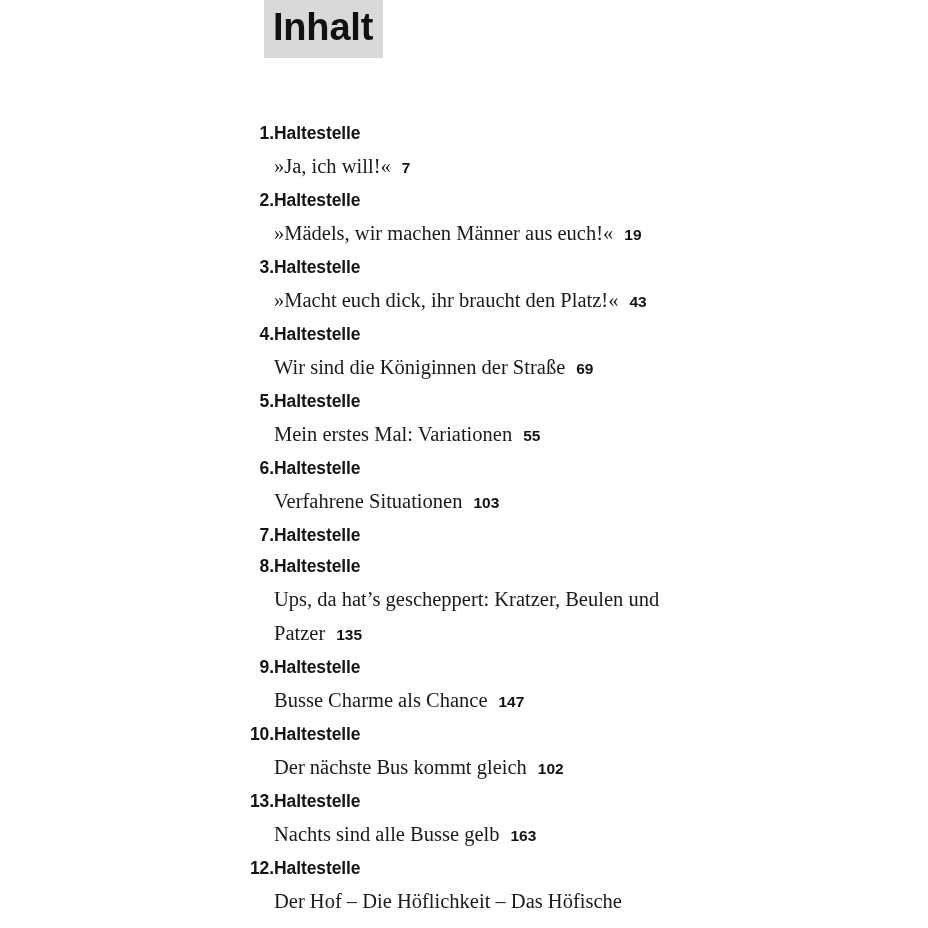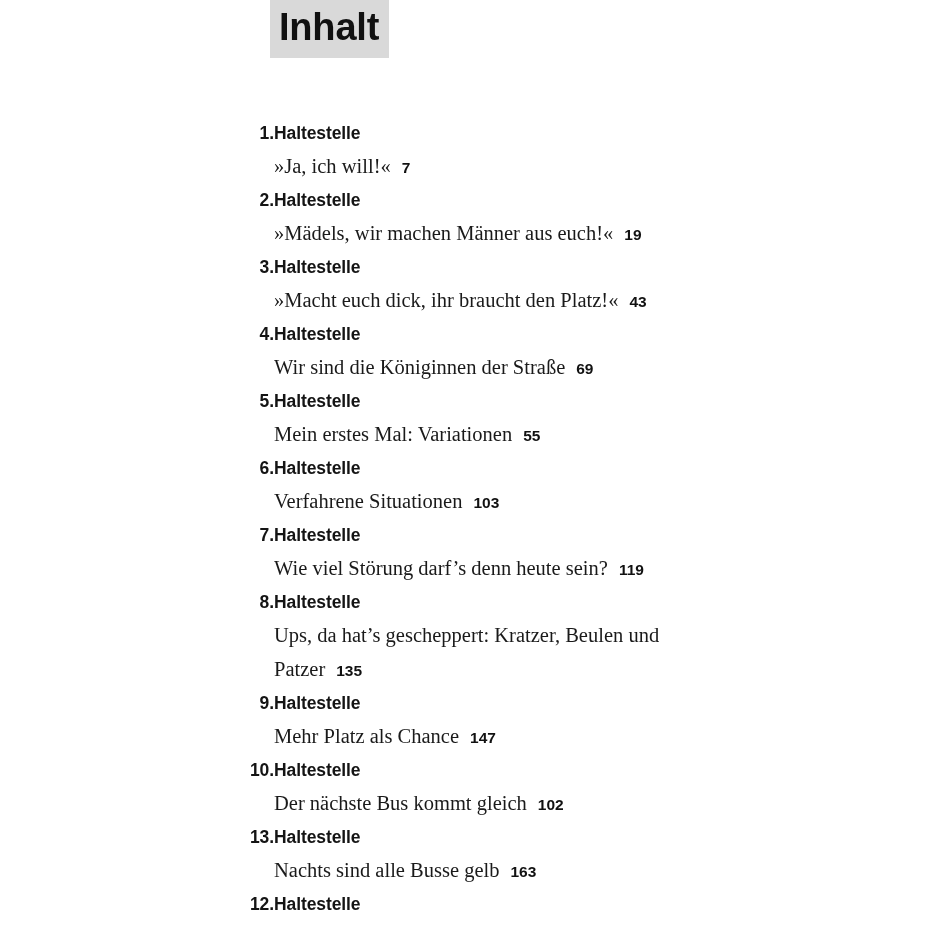--- a/index.html
+++ b/index.html
@@ -18,21 +18,21 @@
   .page {
     position: relative;
     width: 928px;
     height: 928px;
     background: #ffffff;
   }
 
   
   .title-wrap {
     position: absolute;
-    left: 270px;
+    left: 264px;
     top: 0px;
   }
   .title-box {
     display: inline-block;
     background: #d9d9d9;
     padding: 6px 10px 9px 9px;
     line-height: 1;
   }
   .title-text {
     font-family: "Liberation Sans", sans-serif;
@@ -148,35 +148,34 @@
           <span class="entry-num">6.</span>
           <span class="entry-head-label">Haltestelle</span>
         </div>
         <div class="entry-sub"><span class="sub-text">Verfahrene Situationen</span><span class="sub-page">103</span></div>
       </div>
       <div class="entry">
         <div class="entry-head">
           <span class="entry-num">7.</span>
           <span class="entry-head-label">Haltestelle</span>
         </div>
-        <div class="entry-sub"><span class="sub-text">Wie viel Störung darf’s denn heute sein?</span><span class="sub-page">119</span></div>
       </div>
       <div class="entry">
         <div class="entry-head">
           <span class="entry-num">8.</span>
           <span class="entry-head-label">Haltestelle</span>
         </div>
         <div class="entry-sub"><span class="sub-text">Ups, da hat’s gescheppert: Kratzer, Beulen und Patzer</span><span class="sub-page">135</span></div>
       </div>
       <div class="entry">
         <div class="entry-head">
           <span class="entry-num">9.</span>
           <span class="entry-head-label">Haltestelle</span>
         </div>
-        <div class="entry-sub"><span class="sub-text">Mehr Platz als Chance</span><span class="sub-page">147</span></div>
+        <div class="entry-sub"><span class="sub-text">Busse Charme als Chance</span><span class="sub-page">147</span></div>
       </div>
       <div class="entry">
         <div class="entry-head">
           <span class="entry-num">10.</span>
           <span class="entry-head-label">Haltestelle</span>
         </div>
         <div class="entry-sub"><span class="sub-text">Der nächste Bus kommt gleich</span><span class="sub-page">102</span></div>
       </div>
       <div class="entry">
         <div class="entry-head">

